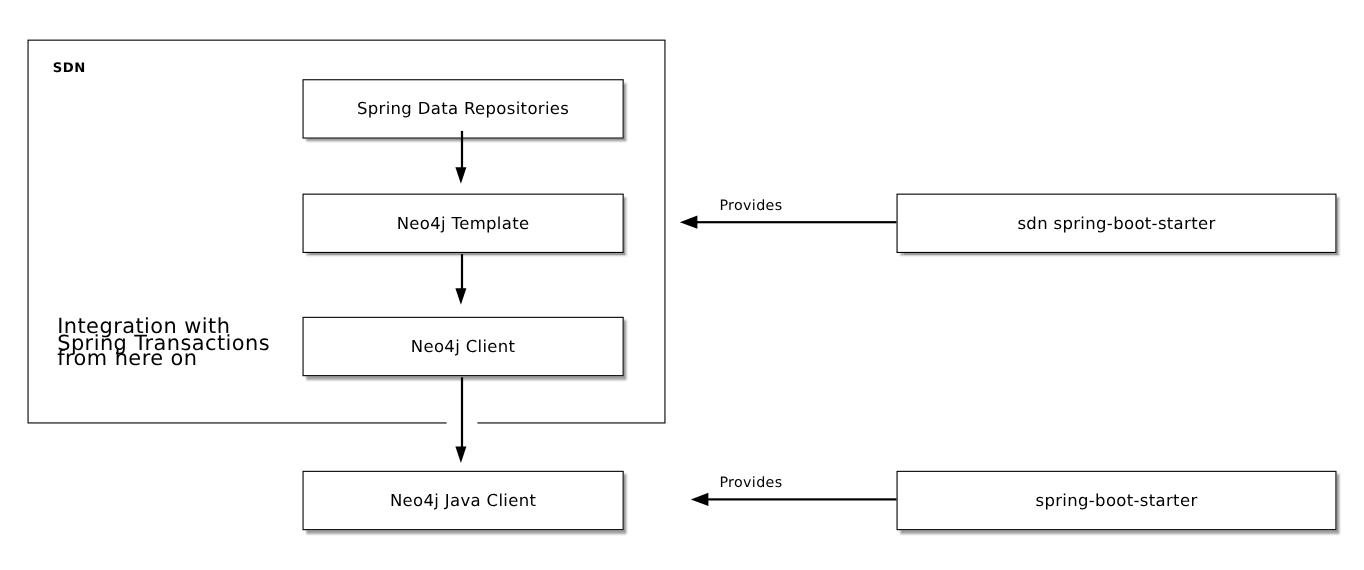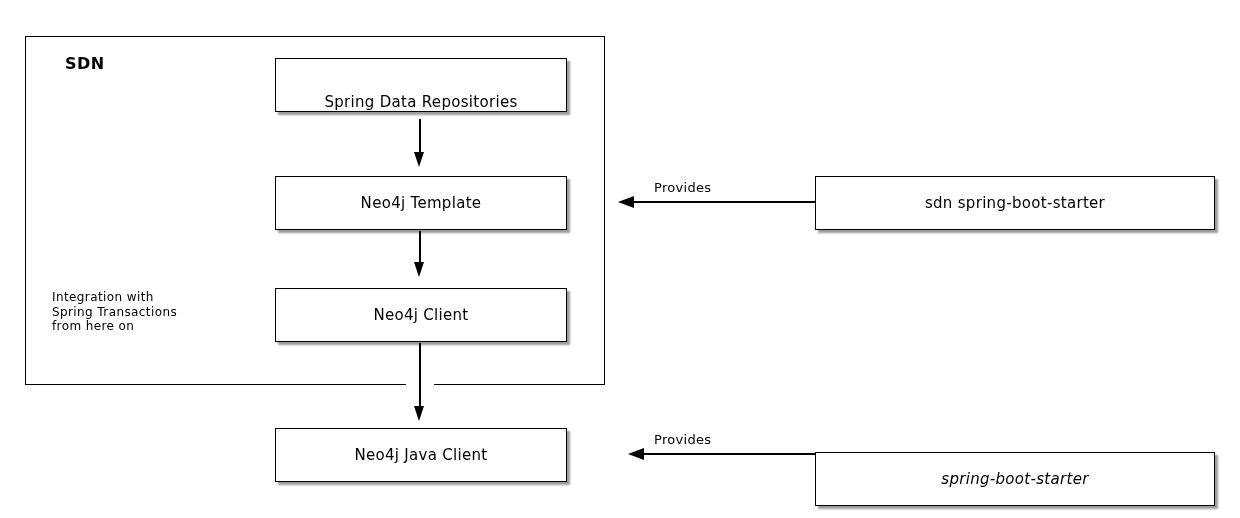--- a/index.html
+++ b/index.html
@@ -12,40 +12,40 @@
     overflow:hidden;
   }
   .group{
     position:absolute;
     left:25px;top:36px;width:578px;height:347px;
     border:1.5px solid #000;
     background:transparent;
   }
   .group-label{
     position:absolute;
-    left:65px;top:54px;
-    font-size:16px;font-weight:bold;letter-spacing:0.5px;
+    left:48px;top:54px;
+    font-size:12px;font-weight:bold;letter-spacing:0.5px;
   }
   .node{
     position:absolute;
     background:#fff;
     border:1.5px solid #000;
     box-shadow:3px 3px 2px #9b9b9b;
     display:flex;align-items:center;justify-content:center;
     font-size:15px;letter-spacing:0.3px;
     text-align:center;
     box-sizing:border-box;
     z-index:3;
   }
   .n-left{left:275px;width:292px;height:54px;}
   .n-right{left:815px;width:400px;height:54px;}
   .annotation{
     position:absolute;
     left:52px;top:290px;
-    font-size:12px;line-height:14.5px;letter-spacing:0.4px;
+    font-size:19px;line-height:14.5px;letter-spacing:0.4px;
     white-space:pre-line;
     z-index:2;
   }
   .vline{position:absolute;width:1.5px;background:#000;z-index:4;}
   .hline{position:absolute;height:1.5px;background:#000;z-index:4;}
   .arrow-down{
     position:absolute;width:0;height:0;z-index:4;
     border-left:5.5px solid transparent;
     border-right:5.5px solid transparent;
     border-top:15px solid #000;
@@ -70,37 +70,37 @@
 </head>
 <body>
 
 <div class="diagram">
 
   <div class="group"></div>
   <div class="group-label">SDN</div>
 
   <div class="border-gap-mask"></div>
 
-  <div class="node n-left" style="top:58px;align-items:flex-end;">
+  <div class="node n-left" style="top:72px;">
     <span>Spring Data Repositories</span>
   </div>
   <div class="node n-left" style="top:176px;">
     <span>Neo4j Template</span>
   </div>
   <div class="node n-left" style="top:288px;">
     <span>Neo4j Client</span>
   </div>
   <div class="node n-left" style="top:428px;">
     <span>Neo4j Java Client</span>
   </div>
 
   <div class="node n-right" style="top:176px;">
     <span>sdn spring-boot-starter</span>
   </div>
-  <div class="node n-right" style="top:452px;font-style:italic;">
+  <div class="node n-right" style="top:428px;">
     <span>spring-boot-starter</span>
   </div>
 
   <div class="annotation">Integration with
 Spring Transactions
 from here on</div>
 
   <div>
     <div class="vline" style="left:419px;top:119px;height:34px;"></div>
     <div class="arrow-down" style="left:414px;top:152px;"></div>

